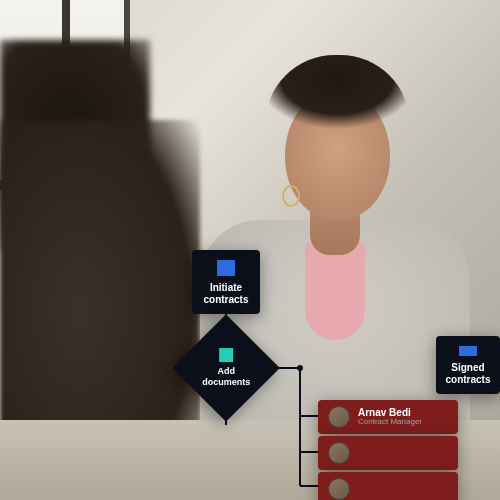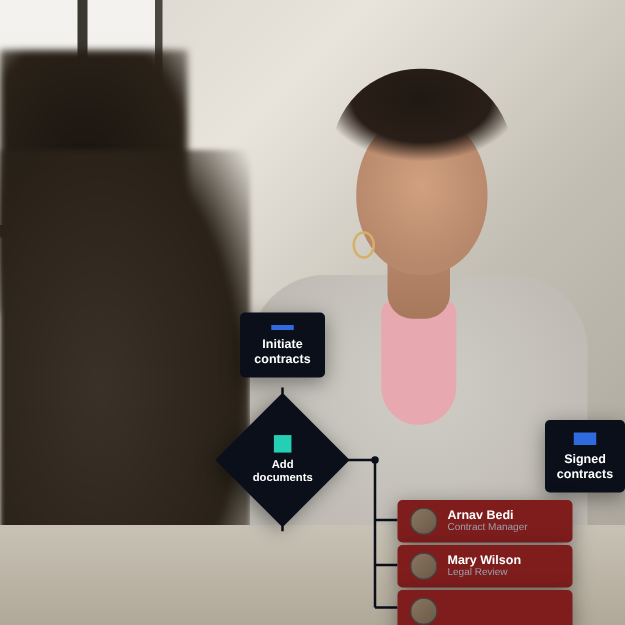--- a/index.html
+++ b/index.html
@@ -271,21 +271,21 @@
     <line x1="226" y1="310" x2="226" y2="332" stroke="#0b0f1a" stroke-width="2"></line>
     <line x1="226" y1="404" x2="226" y2="425" stroke="#0b0f1a" stroke-width="2"></line>
     <line x1="264" y1="368" x2="300" y2="368" stroke="#0b0f1a" stroke-width="2"></line>
     <line x1="300" y1="368" x2="300" y2="486" stroke="#0b0f1a" stroke-width="2"></line>
     <line x1="300" y1="416" x2="318" y2="416" stroke="#0b0f1a" stroke-width="2"></line>
     <line x1="300" y1="452" x2="318" y2="452" stroke="#0b0f1a" stroke-width="2"></line>
     <line x1="300" y1="486" x2="318" y2="486" stroke="#0b0f1a" stroke-width="2"></line>
   </svg>
   <div class="dot" style="left:297px; top:365px;"></div>
 
-  <div class="node" style="left:192px; top:250px; width:68px; height:52px;">
+  <div class="node" style="left:192px; top:250px; width:68px; height:64px;">
     <div class="icon-square" style="background: rgb(47, 106, 223);"></div>
     <div class="label">Initiate
 contracts</div>
   </div>
 
   <div class="node diamond" style="left:188px; top:330px;">
     <div class="inner">
       <div class="icon-square" style="background: rgb(35, 208, 182);"></div>
       <div class="label">Add
 documents</div>
@@ -302,23 +302,19 @@
   <div class="person-card" style="left:318px; top:400px;">
     <div class="avatar"></div>
     <div class="text">
       <div class="name">Arnav Bedi</div>
       <div class="role">Contract Manager</div>
     </div>
   </div>
 
   <div class="person-card" style="left:318px; top:436px;">
     <div class="avatar"></div>
-    <div class="text">
-      <div class="name">Mary Wilson</div>
-      <div class="role">Legal Review</div>
-    </div>
   </div>
 
   <div class="person-card" style="left:318px; top:472px;">
     <div class="avatar"></div>
   </div>
 
 </div>
 
 </body></html>

